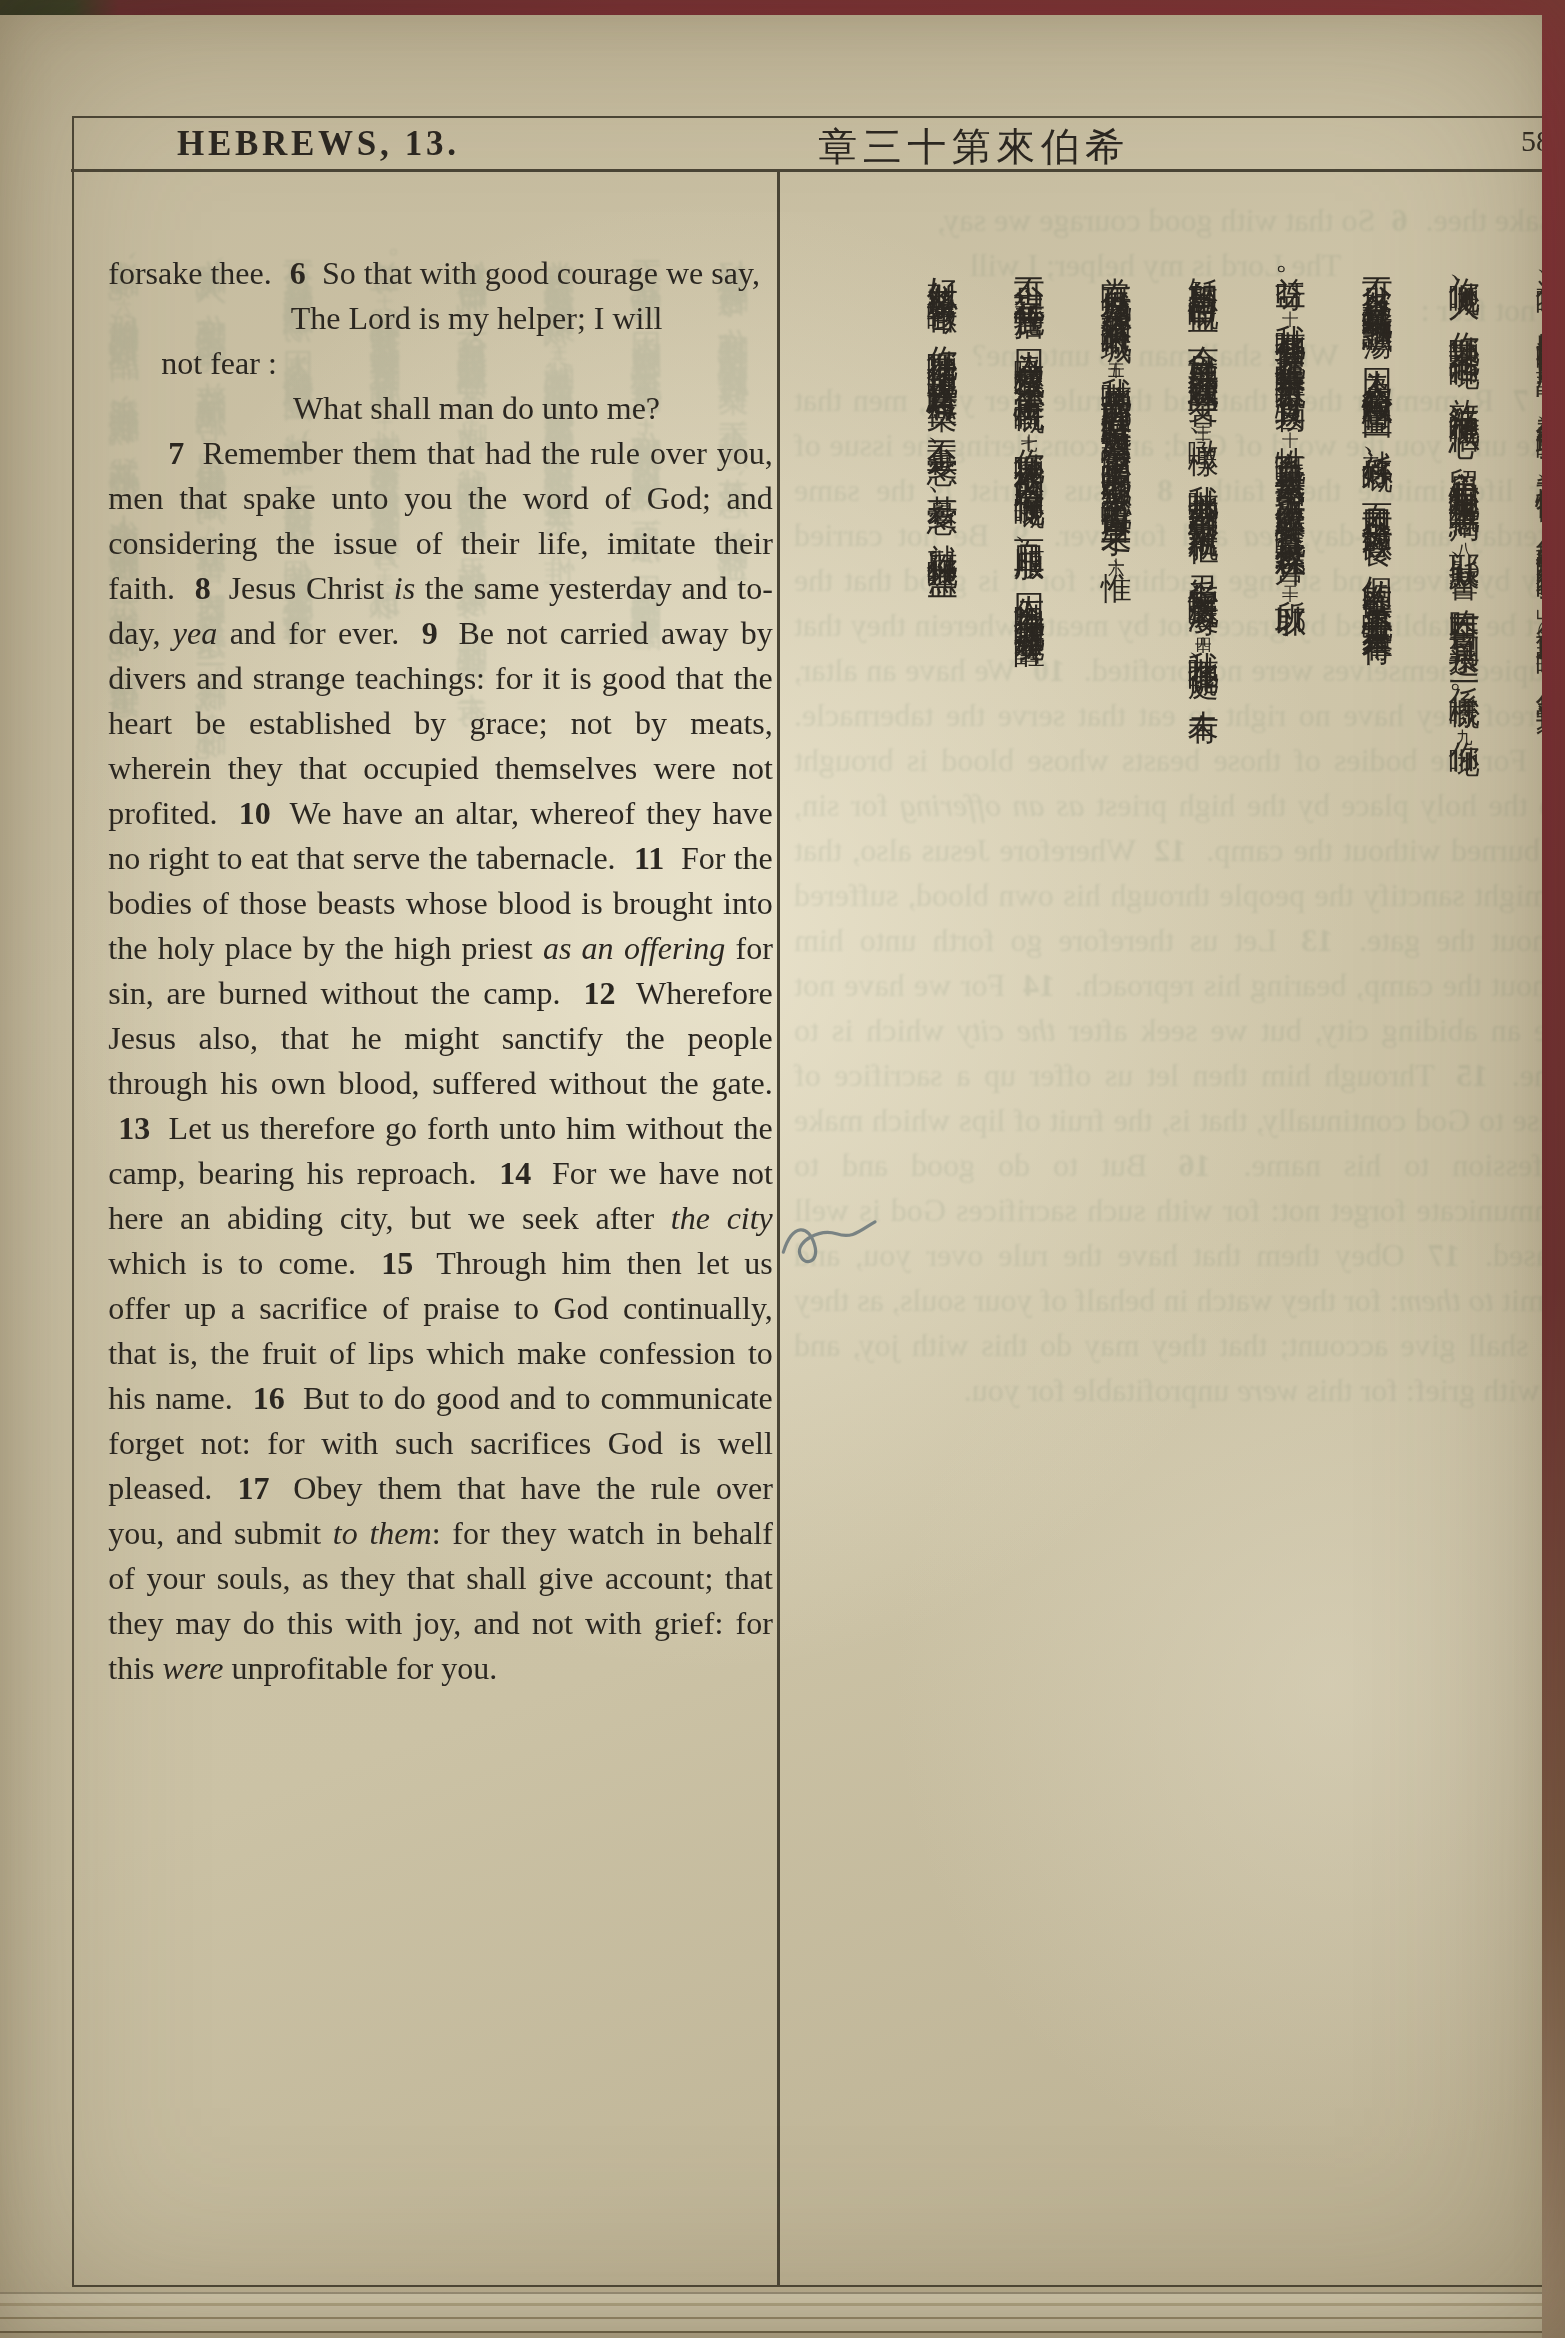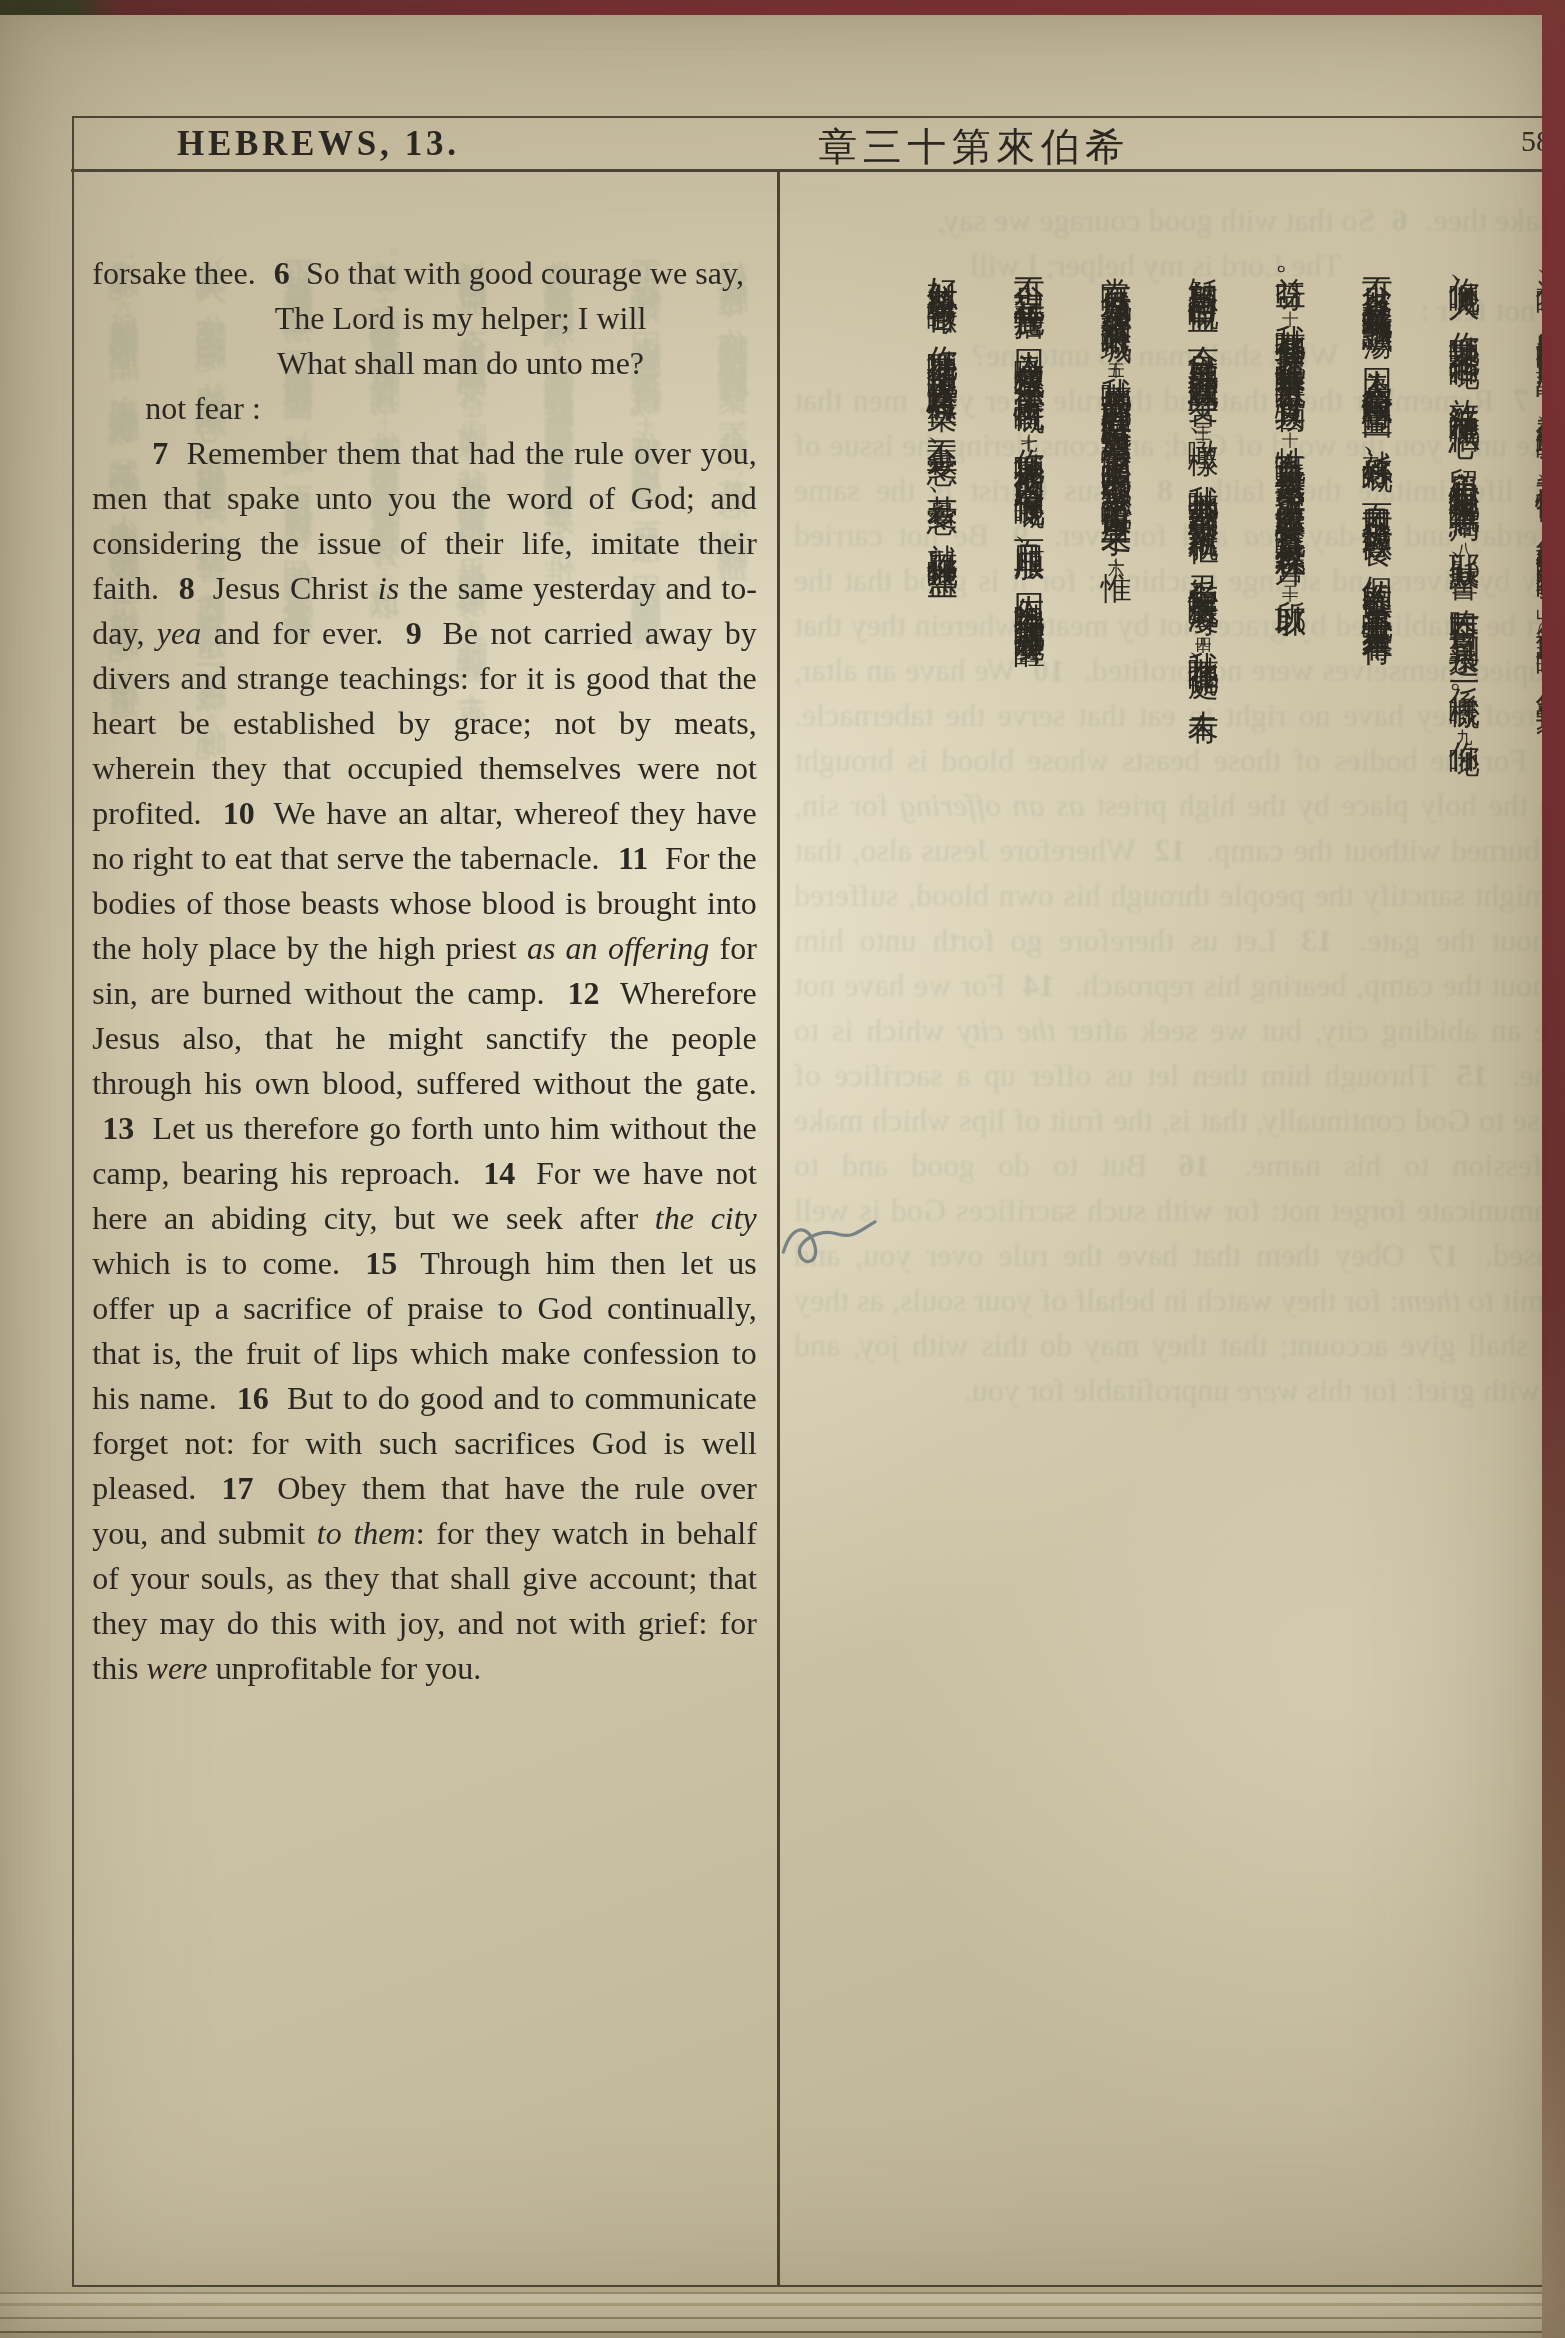--- a/index.html
+++ b/index.html
@@ -26,21 +26,21 @@
   .header{position:relative;height:51px;color:var(--ink);}
   .h-en{position:absolute;left:103px;top:5.5px;font-family:"Liberation Serif",serif;
     font-size:35px;letter-spacing:3.7px;font-weight:bold;}
   .h-cn{position:absolute;left:744px;width:312px;top:1.8px;text-align:center;
     font-family:Liberation Sans, sans-serif;font-size:39px;letter-spacing:5.5px;}
   .h-num{position:absolute;right:36px;top:5.5px;font-family:"Liberation Serif",serif;font-size:30px;}
   .header-rule{position:absolute;left:-2.8px;right:-2.8px;top:51px;height:2.8px;background:var(--rule);}
 
   .content{position:absolute;left:0;right:0;top:54px;bottom:0;overflow:hidden;}
 
-  .col-en{position:absolute;left:11px;top:0;width:681px;height:100%;z-index:1;}
+  .col-en{position:absolute;left:27px;top:0;width:681px;height:100%;z-index:1;}
   .en-text{padding:79px 9.2px 0 7.3px;font-family:"Liberation Serif",serif;
     font-size:32px;line-height:45px;text-align:justify;color:var(--ink);}
   .ep{margin:0;}
   .ep.q1{padding-left:72px;text-align:center;}
   .ep.q2{padding-left:53px;text-align:left;}
   .ep.main{text-indent:50px;}
   .vn{font-weight:bold;margin:0 8.3px 0 10px;}
 
   .divider{position:absolute;left:703px;top:0;height:100%;width:2.8px;background:var(--rule);z-index:1;}
 
@@ -93,22 +93,22 @@
           <p class="ep q1">The Lord is my helper; I will</p>
           <p class="ep q2">not fear :</p>
           <p class="ep q1">What shall man do unto me?</p>
           <p class="ep main"><b class="vn">7</b> Remember them that had the rule over you, men that spake unto you the word of God; and considering the issue of their life, imitate their faith. <b class="vn">8</b> Jesus Christ <i>is</i> the same yesterday and to-day, <i>yea</i> and for ever. <b class="vn">9</b> Be not carried away by divers and strange teachings: for it is good that the heart be established by grace; not by meats, wherein they that occupied themselves were not profited. <b class="vn">10</b> We have an altar, whereof they have no right to eat that serve the tabernacle. <b class="vn">11</b> For the bodies of those beasts whose blood is brought into the holy place by the high priest <i>as an offering</i> for sin, are burned without the camp. <b class="vn">12</b> Wherefore Jesus also, that he might sanctify the people through his own blood, suffered without the gate. <b class="vn">13</b> Let us therefore go forth unto him without the camp, bearing his reproach. <b class="vn">14</b> For we have not here an abiding city, but we seek after <i>the city</i> which is to come. <b class="vn">15</b> Through him then let us offer up a sacrifice of praise to God continually, that is, the fruit of lips which make confession to his name. <b class="vn">16</b> But to do good and to communicate forget not: for with such sacrifices God is well pleased. <b class="vn">17</b> Obey them that have the rule over you, and submit <i>to them</i>: for they watch in behalf of your souls, as they that shall give account; that they may do this with joy, and not with grief: for this <i>were</i> unprofitable for you.</p>
         </div>
 
       <div class="col-en">
         <div class="en-text">
             <p class="ep cont">forsake thee. <b class="vn">6</b> So that with good courage we say,</p>
             <p class="ep q1">The Lord is my helper; I will</p>
+            <p class="ep q2">not fear :</p>
             <p class="ep q1">What shall man do unto me?</p>
-            <p class="ep q2">not fear :</p>
             <p class="ep main"><b class="vn">7</b> Remember them that had the rule over you, men that spake unto you the word of God; and considering the issue of their life, imitate their faith. <b class="vn">8</b> Jesus Christ <i>is</i> the same yesterday and to-day, <i>yea</i> and for ever. <b class="vn">9</b> Be not carried away by divers and strange teachings: for it is good that the heart be established by grace; not by meats, wherein they that occupied themselves were not profited. <b class="vn">10</b> We have an altar, whereof they have no right to eat that serve the tabernacle. <b class="vn">11</b> For the bodies of those beasts whose blood is brought into the holy place by the high priest <i>as an offering</i> for sin, are burned without the camp. <b class="vn">12</b> Wherefore Jesus also, that he might sanctify the people through his own blood, suffered without the gate. <b class="vn">13</b> Let us therefore go forth unto him without the camp, bearing his reproach. <b class="vn">14</b> For we have not here an abiding city, but we seek after <i>the city</i> which is to come. <b class="vn">15</b> Through him then let us offer up a sacrifice of praise to God continually, that is, the fruit of lips which make confession to his name. <b class="vn">16</b> But to do good and to communicate forget not: for with such sacrifices God is well pleased. <b class="vn">17</b> Obey them that have the rule over you, and submit <i>to them</i>: for they watch in behalf of your souls, as they that shall give account; that they may do this with joy, and not with grief: for this <i>were</i> unprofitable for you.</p>
           </div>
       </div>
 
       <div class="divider"></div>
 
       <div class="col-cn">
         <div class="cn-text">
             <div class="vcol">遺你哋、<span class="vm">六</span>所以我哋可以放胆話、「主係帮助我嘅、我必不懼怕、人能搣得乜嘢來待我呢。」〇<span class="vm">七</span>從前引導你哋、傳上帝道過</div>
             <div class="vcol">你哋嘅人、你哋要記念佢哋、效法佢哋嘅信心、留心思想佢哋生平嘅結局。<span class="vm">八</span>耶穌基督、昨日今日一直到永遠、係一樣嘅。<span class="vm">九</span>你哋</div>

